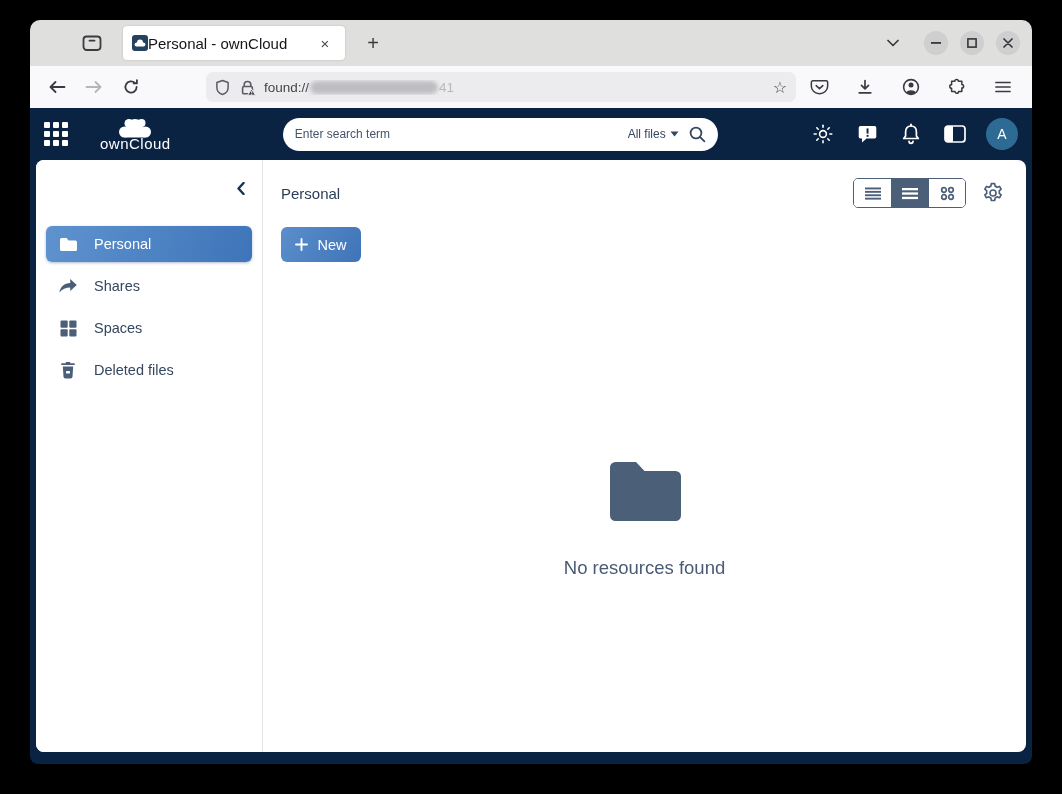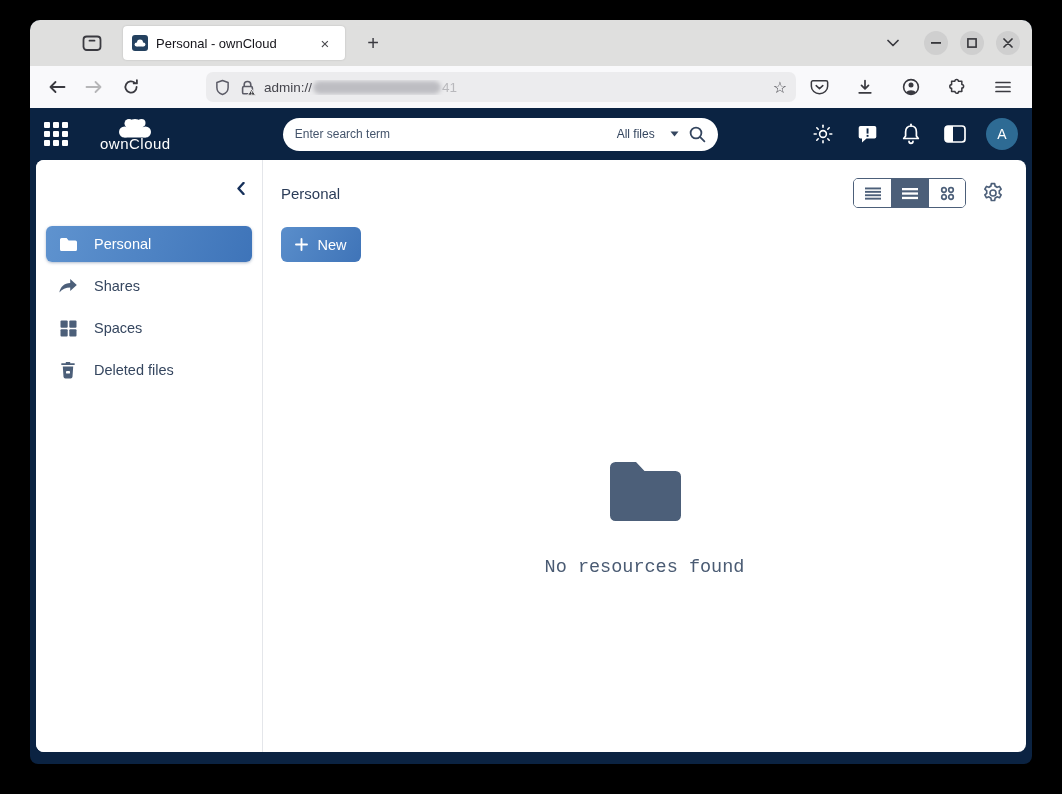--- a/index.html
+++ b/index.html
@@ -8,21 +8,21 @@
   .window { position:absolute; left:30px; top:20px; width:1002px; height:744px;
             border-radius:10px 10px 8px 8px; overflow:hidden; display:flex; flex-direction:column;
             background:#0b2342; box-shadow:0 10px 30px rgba(0,0,0,.7); }
 
   
   .tabbar { height:46px; background:#dfdfde; display:flex; align-items:center; padding:0 12px; flex:none; }
   .ffview { margin-left:34px; width:32px; height:32px; display:flex; align-items:center; justify-content:center;
             border-radius:4px; cursor:pointer; }
   .tab { margin-left:15px; width:222px; height:34px; background:#fff; border-radius:4px;
          display:flex; align-items:center; padding:0 9px; box-shadow:0 0 2px rgba(0,0,0,.18); }
-  .tab-title { flex:1; font-size:13px; color:#15141a; margin-left:8px; white-space:nowrap;
+  .tab-title { flex:1; font-size:15px; color:#15141a; white-space:nowrap;
                overflow:hidden; }
   .tab-close { width:22px; height:22px; border-radius:3px; display:flex; align-items:center;
                justify-content:center; font-size:15px; color:#4a4a4f; cursor:pointer; }
   .newtab { margin-left:13px; width:30px; height:30px; display:flex; align-items:center; justify-content:center;
             font-size:20px; color:#3a3a40; border-radius:4px; cursor:pointer; }
   .tabbar-spacer { flex:1; }
   .tablist { width:30px; height:30px; display:flex; align-items:center; justify-content:center; cursor:pointer; }
   .winctl { display:flex; gap:12px; margin-left:16px; }
   .winbtn { width:24px; height:24px; border-radius:50%; background:#cfcfcf; display:flex;
             align-items:center; justify-content:center; cursor:pointer; }
@@ -47,21 +47,21 @@
   .grid-icon { display:grid; grid-template-columns:repeat(3,6px); grid-template-rows:repeat(3,6px);
                gap:3px; cursor:pointer; }
   .grid-icon span { background:#fff; border-radius:1px; }
   .oc-logo { margin-left:32px; display:flex; flex-direction:column; align-items:center; cursor:pointer; }
   .oc-logo-text { color:#fff; font-size:15px; letter-spacing:.5px; margin-top:-7px; }
   .searchbar { margin-left:112px; width:435px; height:33px; background:#fff; border-radius:17px;
                display:flex; align-items:center; padding:0 12px; }
   .searchbar input { border:none; outline:none; flex:1; font-size:12px; color:#2b3c58;
                      font-family:"Liberation Sans",sans-serif; background:transparent; }
   .searchbar input::placeholder { color:#44546b; opacity:1; }
-  .search-filter { font-size:12px; color:#35465f; display:flex; align-items:center; gap:15px;
+  .search-filter { font-size:12px; color:#35465f; display:flex; align-items:center; gap:4px;
                    cursor:pointer; margin-right:10px; white-space:nowrap; }
   .oc-right { margin-left:auto; display:flex; align-items:center; gap:18px; }
   .ocbtn { width:26px; height:26px; display:flex; align-items:center; justify-content:center; cursor:pointer; }
   .avatar { width:32px; height:32px; border-radius:50%; background:#2e6b94; color:#fff; font-size:14px;
             display:flex; align-items:center; justify-content:center; cursor:pointer; }
 
   
   .app-body { flex:1; padding:0 6px 12px 6px; min-height:0; }
   .card { height:100%; background:#fff; border-radius:8px; display:flex; overflow:hidden; }
   .sidebar { width:227px; flex:none; border-right:1px solid #e4e6ea; position:relative; background:#fff; }
@@ -83,21 +83,21 @@
   .seg-btn.active { background:#4c5f79; }
   .gear-btn { margin-left:16px; margin-right:4px; cursor:pointer; display:flex; }
 
   .actions { margin-top:19px; display:flex; gap:0; }
   .btn { height:35px; border-radius:6px; display:flex; align-items:center; justify-content:center;
          font-size:14.5px; cursor:pointer; font-family:"Liberation Sans",sans-serif; }
   .btn-new { width:80px; background:linear-gradient(120deg,#5a8ecb,#3f74b8); color:#fff; border:none; gap:9px; }
   .btn-upload { padding:0 16px; background:#fff; border:1px solid #5f7189; color:#35465f; gap:10px; }
 
   .empty { margin-top:196px; display:flex; flex-direction:column; align-items:center; }
-  .empty-title { margin-top:36px; font-size:18.5px; color:#4a5b73;font-family:Liberation Mono, monospace; }
+  .empty-title { margin-top:36px; font-size:18.5px; color:#4a5b73; }
   .empty-sub { margin-top:8px; font-size:13.5px; color:#44546b; }
 </style>
 </head>
 <body>
 
 <div class="window">
 
   <div class="tabbar">
     <div class="ffview">
       <svg width="22" height="22" viewBox="0 0 22 22">
@@ -173,21 +173,21 @@
       <span style="display:flex; margin-left:9px;">
         <svg width="18" height="17" viewBox="0 0 18 17">
             <path d="M5.2 7.5 V5.8 a3.3 3.3 0 0 1 6.6 0 v1.7" fill="none" stroke="#5b5b66" stroke-width="1.6"></path>
             <rect x="3.6" y="7.5" width="9.8" height="7.3" rx="1.4" fill="none" stroke="#5b5b66" stroke-width="1.6"></rect>
             <path d="M12.6 10.2 l4 6 h-8 z" fill="#3e3e42" stroke="#f0f0f1" stroke-width="1"></path>
             <rect x="12.2" y="12.2" width="1" height="2" fill="#fff"></rect>
             <rect x="12.2" y="14.7" width="1" height="1" fill="#fff"></rect>
           </svg>
       </span>
       <span class="url-text">
-        <span>admin://</span>
+        <span>found://</span>
         <span class="url-redact"></span>
         <span class="url-fade">41</span>
       </span>
       <span class="url-star">☆</span>
     </div>
 
     <div class="tb-right">
       <div class="navbtn">
         <svg width="19" height="18" viewBox="0 0 20 19">
             <path d="M3 3 h14 a1.6 1.6 0 0 1 1.6 1.6 v4 a8.6 8 0 0 1 -17.2 0 v-4 A1.6 1.6 0 0 1 3 3 z" fill="none" stroke="#3a3a40" stroke-width="1.6"></path>

